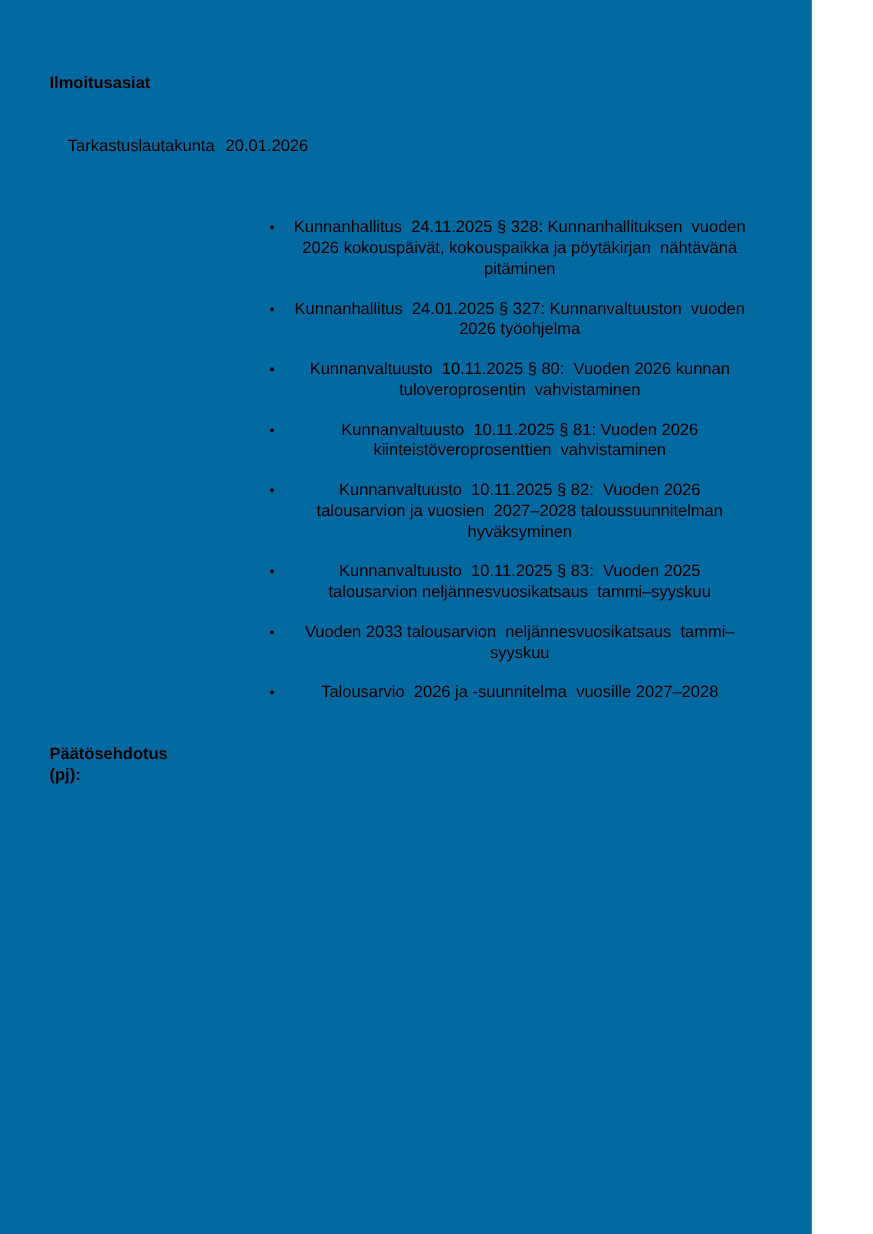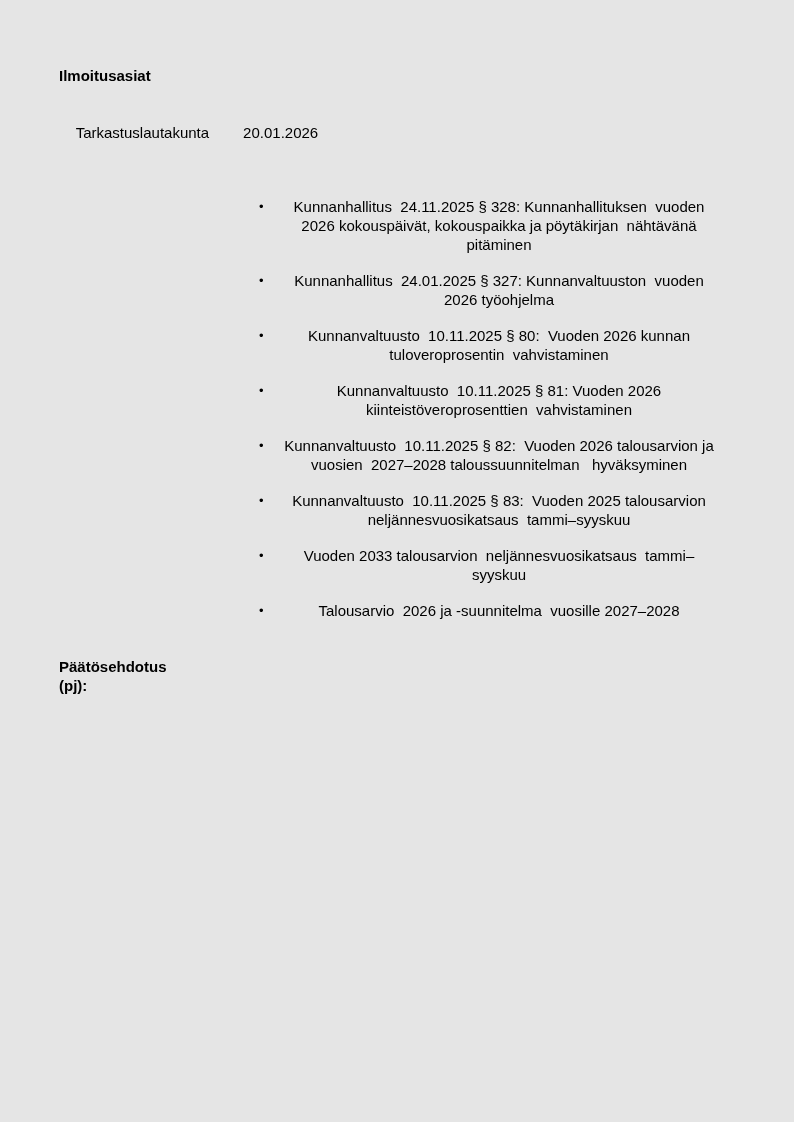--- a/index.html
+++ b/index.html
@@ -2,43 +2,43 @@
 <html><head>
 <meta charset="utf-8">
 <style>
   html, body {
     margin: 0;
     padding: 0;
     background: #ffffff;
   }
   .page {
     position: relative;
-    width: 794px;
+    width: 738px;
     height: 1122px;
-    background: #e5e5e5;
+    background: #0369a1;
     box-sizing: border-box;
-    padding: 66px 60px 0 59px;
+    padding: 66px 60px 0 45px;
     font-family: "Liberation Sans", "DejaVu Sans", sans-serif;
     font-size: 15px;
     line-height: 19px;
     color: #000000;
     overflow: hidden;
   }
   .doc-title {
     margin: 0;
     font-size: 15px;
     font-weight: bold;
     line-height: 19px;
   }
   .meeting-line {
     margin-top: 19px;
     white-space: pre-wrap;
   }
   .meeting-date {
-    margin-left: 34px;
+    margin-left: 10px;
   }
   ul.agenda-list {
     list-style: none;
     margin: 36px 0 0 0;
     padding: 0 0 0 200px;
   }
   ul.agenda-list li {
     display: flex;
     margin-top: 17px;
   }

